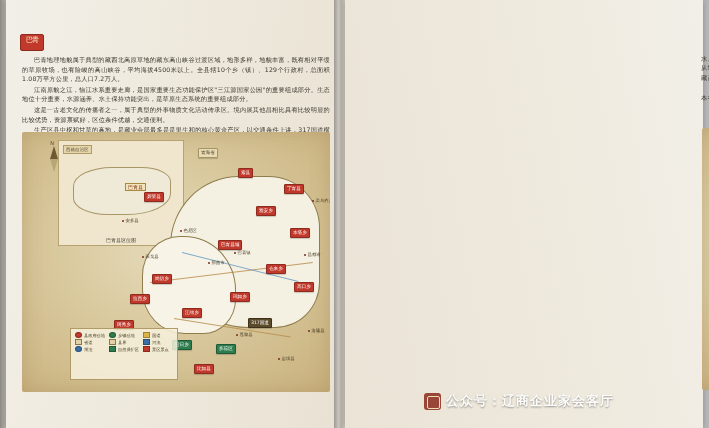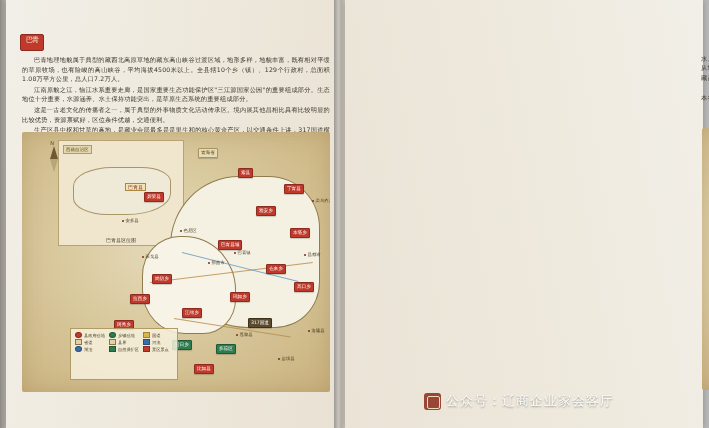--- a/index.html
+++ b/index.html
@@ -307,21 +307,21 @@
     left: 3px; top: 3px;
     width: 11px; height: 11px;
     border: 1.5px solid #f0dcb0;
     border-radius: 2px;
   }
   .wm-text {
     font-size: 13px;
     color: #ffffff;
     text-shadow: 0 1px 2px rgba(0,0,0,0.45);
     letter-spacing: 1px;
-    font-weight: normal;
+    font-weight: bold;
   }
 
   .roadline {
     position: absolute;
     background: #b6894a;
     height: 1px;
     transform-origin: left center;
     opacity: 0.8;
   }
   .river {

